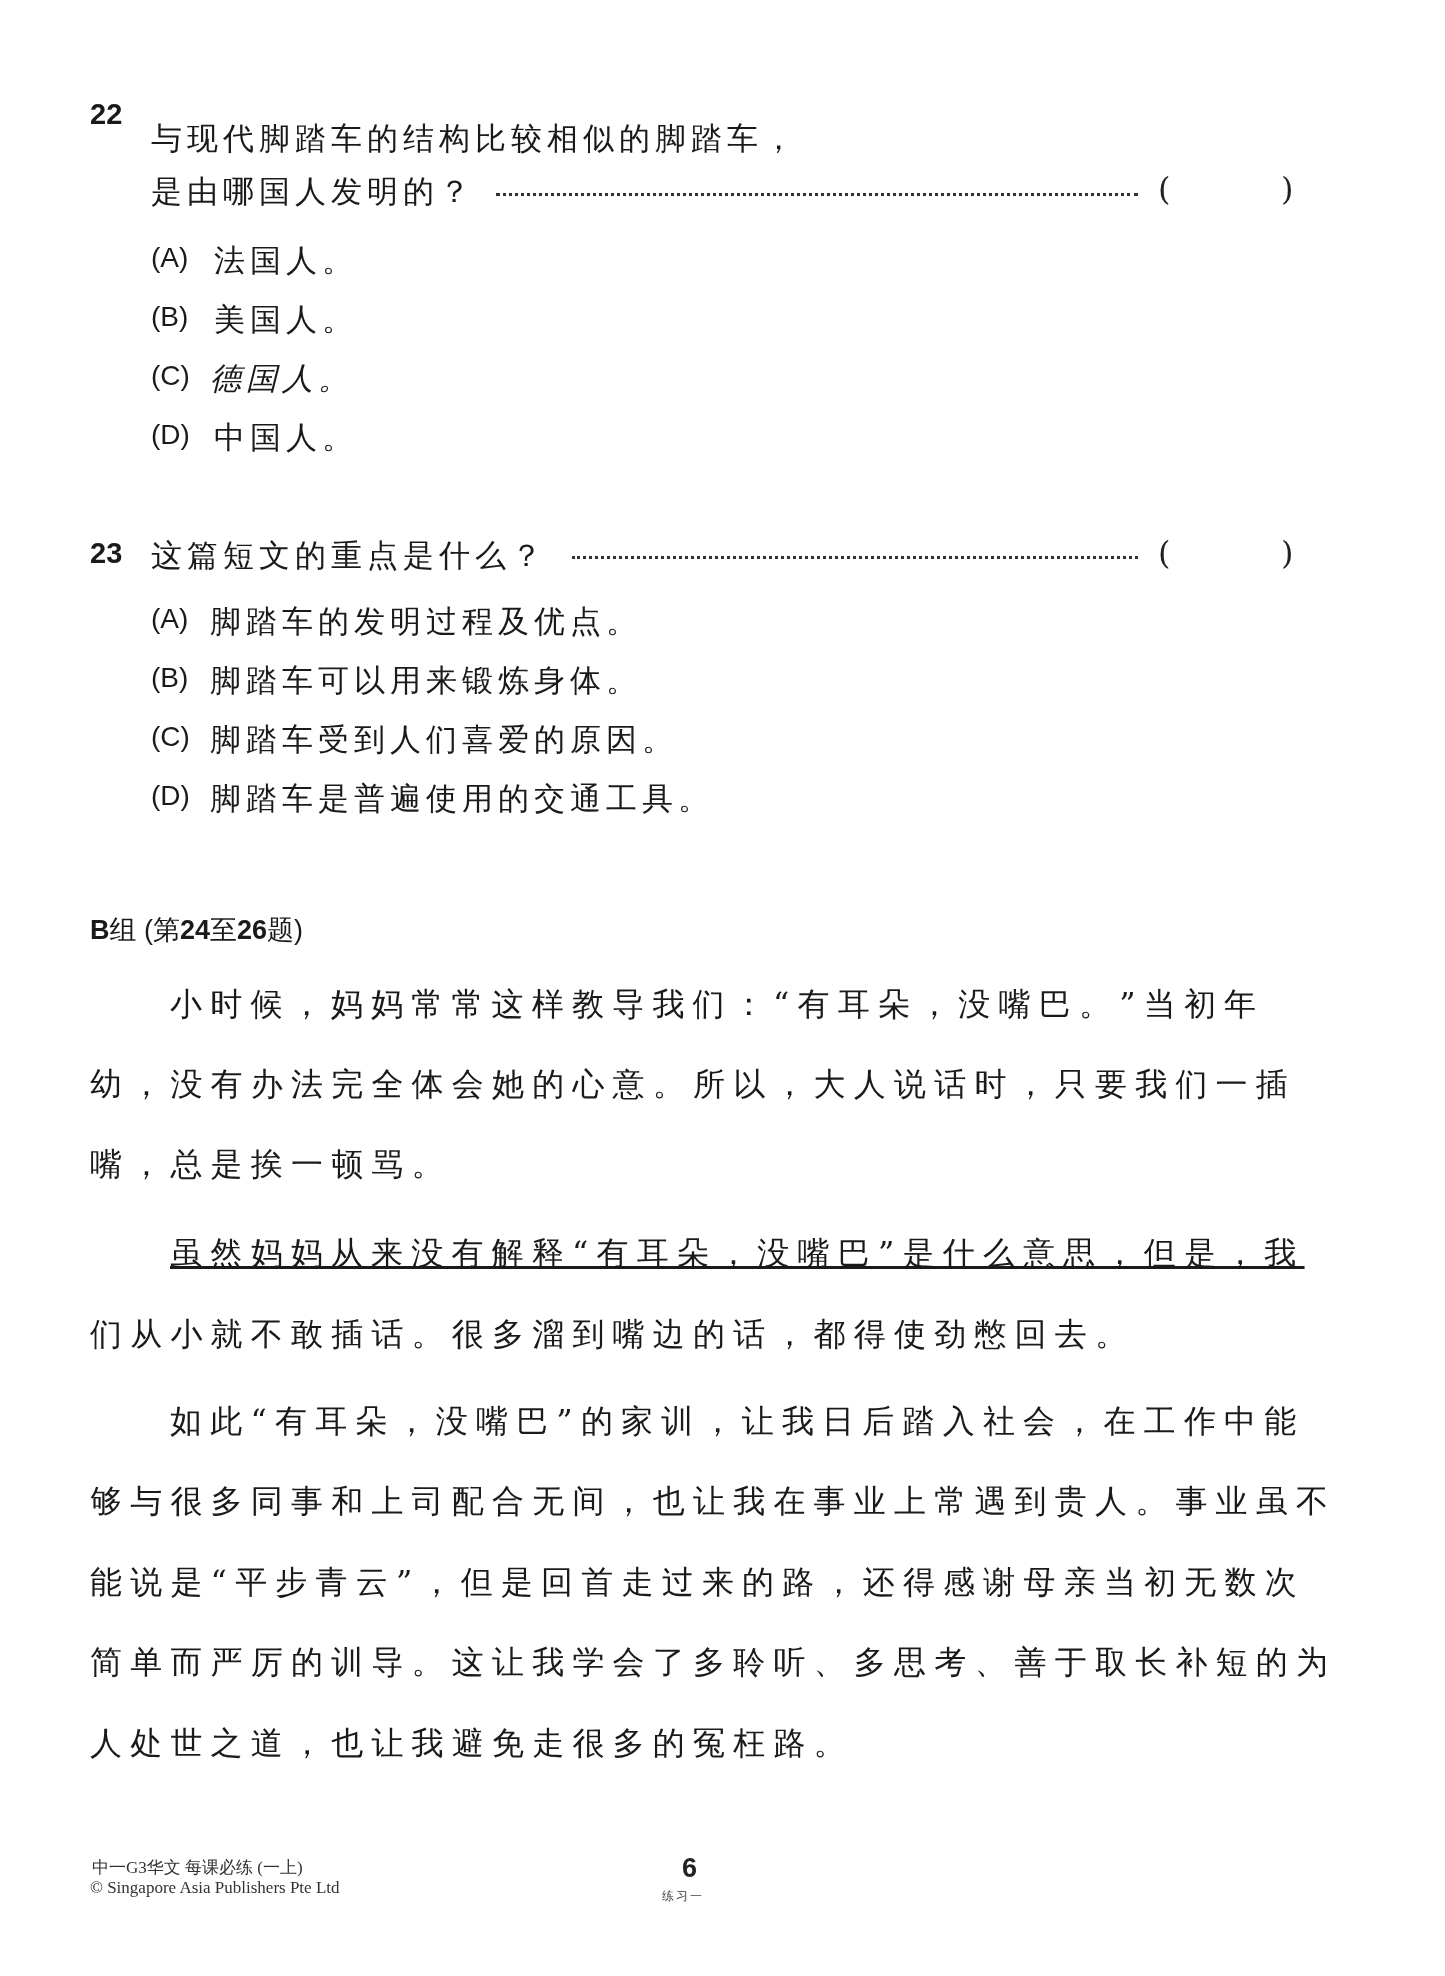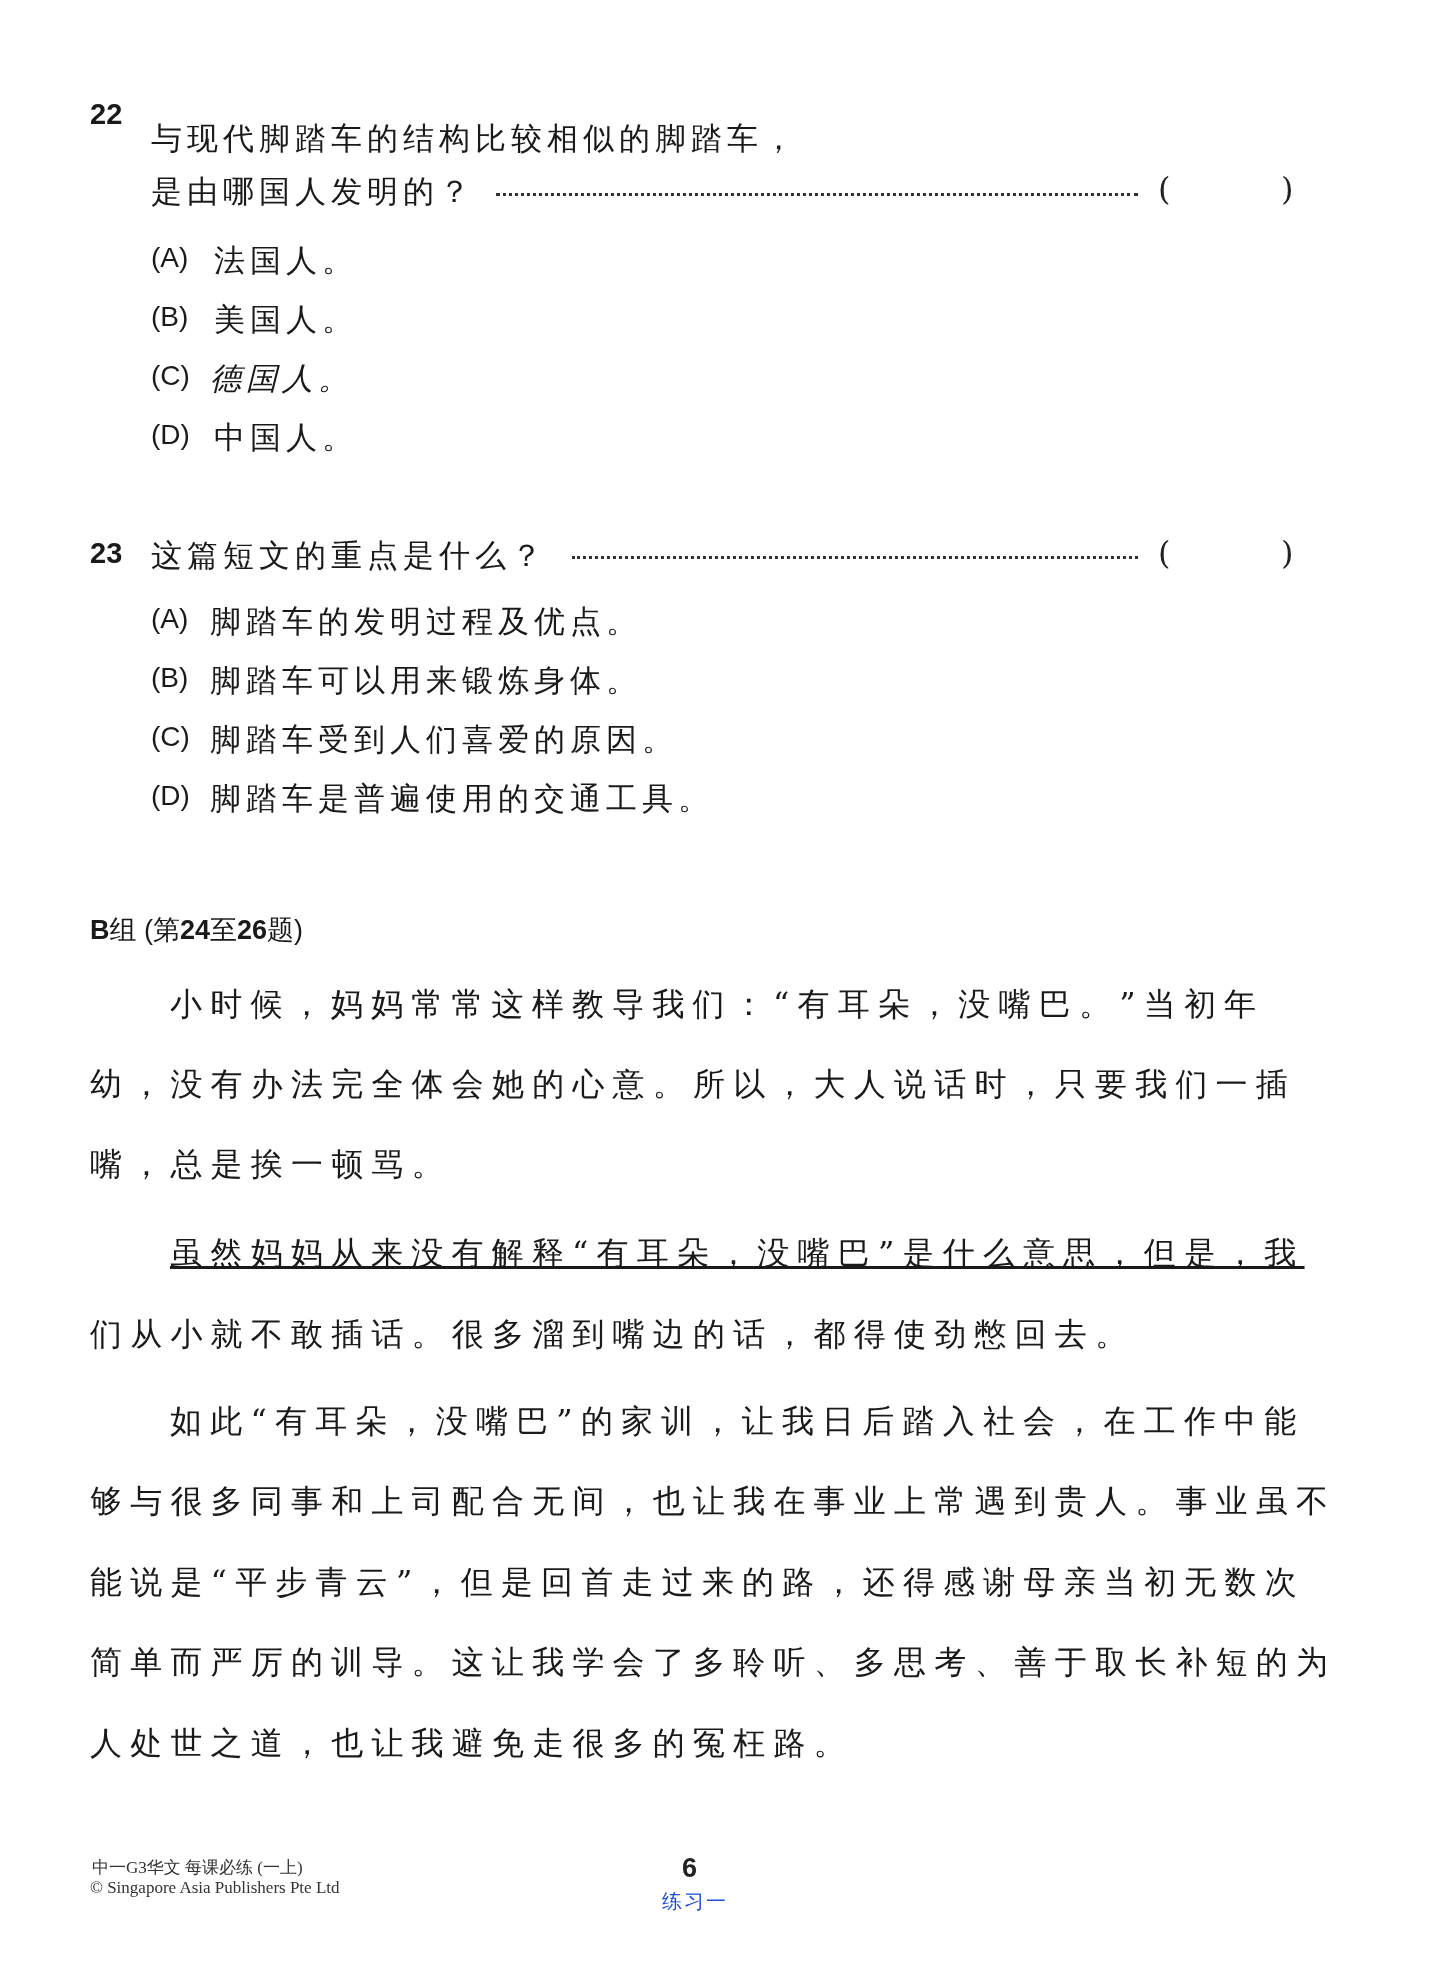--- a/index.html
+++ b/index.html
@@ -36,21 +36,21 @@
   }
   .footer-left {
     font-family: "Liberation Serif", "DejaVu Serif", serif;
     font-size: 17px; color: #333;
   }
   .page-num {
     font-family: "Liberation Sans", "DejaVu Sans", sans-serif;
     font-weight: bold; font-size: 27px; color: #222;
   }
   .page-sub {
-    font-size: 20px; color: #1d4ed8; letter-spacing: 2px;
+    font-size: 12px; color: #404040; letter-spacing: 2px;
   }
 </style>
 </head>
 <body>
 
 <div>
   <span class="abs qnum" style="left:90px; top:98px;">22</span>
   <span class="abs qtext" style="left:151px; top:118px;">与现代脚踏车的结构比较相似的脚踏车，</span>
   <span class="abs qtext" style="left:151px; top:171px;">是由哪国人发明的？</span>
   <div class="abs leader" style="left:496px; top:193px; width:642px;"></div>

